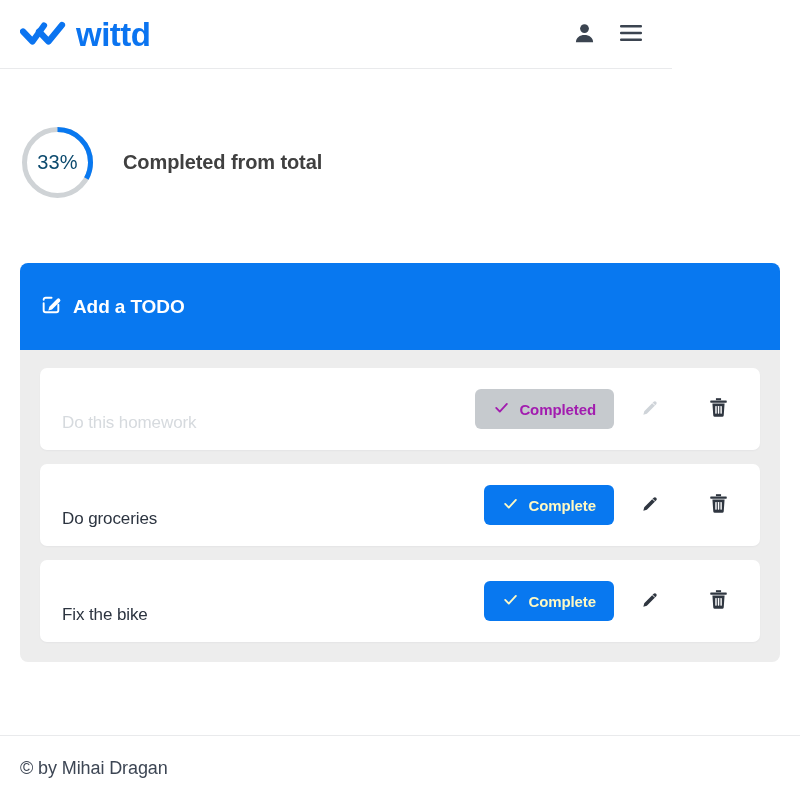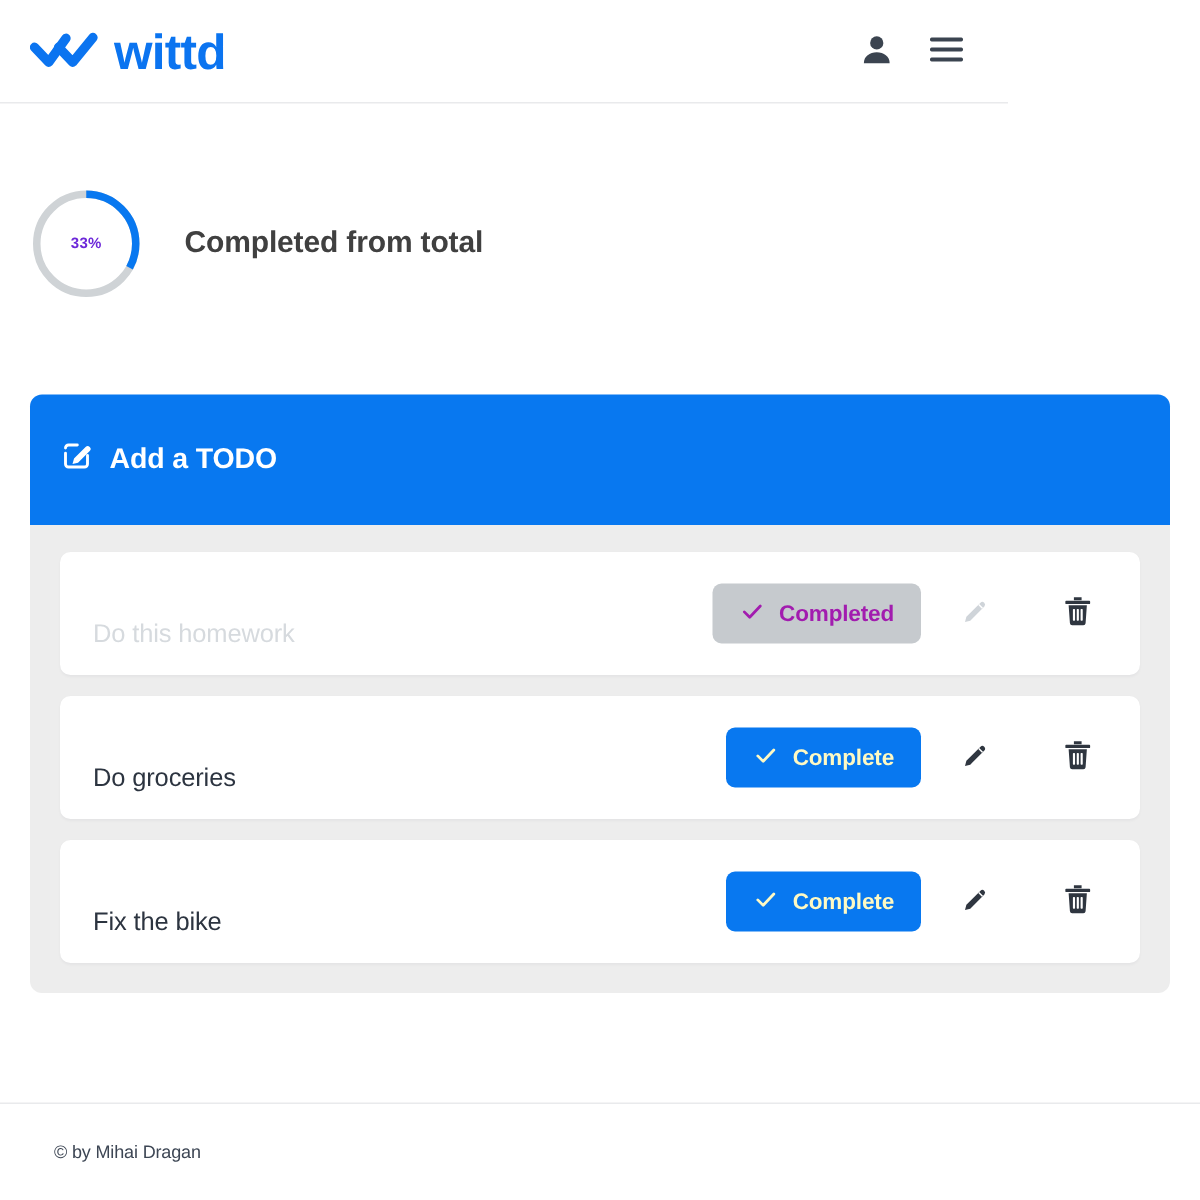--- a/index.html
+++ b/index.html
@@ -80,23 +80,23 @@
     width: 75px;
     height: 75px;
   }
   .ring-wrap svg { display: block; }
   .ring-label {
     position: absolute;
     inset: 0;
     display: flex;
     align-items: center;
     justify-content: center;
-    font-size: 10px;
-    font-weight: 700;
-    color: #6d28d9;
+    font-size: 20px;
+    font-weight: 400;
+    color: #0c4a6e;
     letter-spacing: 0.2px;
   }
   .progress-text {
     font-size: 20px;
     font-weight: 600;
     color: #404040;
     letter-spacing: -0.1px;
   }
 
   
@@ -201,24 +201,23 @@
     left: 0;
     top: 735px;
     width: 800px;
     height: 65px;
     border-top: 1px solid #e9eaec;
     display: flex;
     align-items: center;
     padding-left: 20px;
   }
   .footer-text {
-    font-size: 12px;
+    font-size: 18px;
     color: #3d4654;
     letter-spacing: -0.1px;
-    margin-left: 16px;
   }
 </style>
 </head>
 <body>
 
 <div class="page">
 
   <div class="header">
     <a class="brand" href="#">
       <span class="brand-mark">

